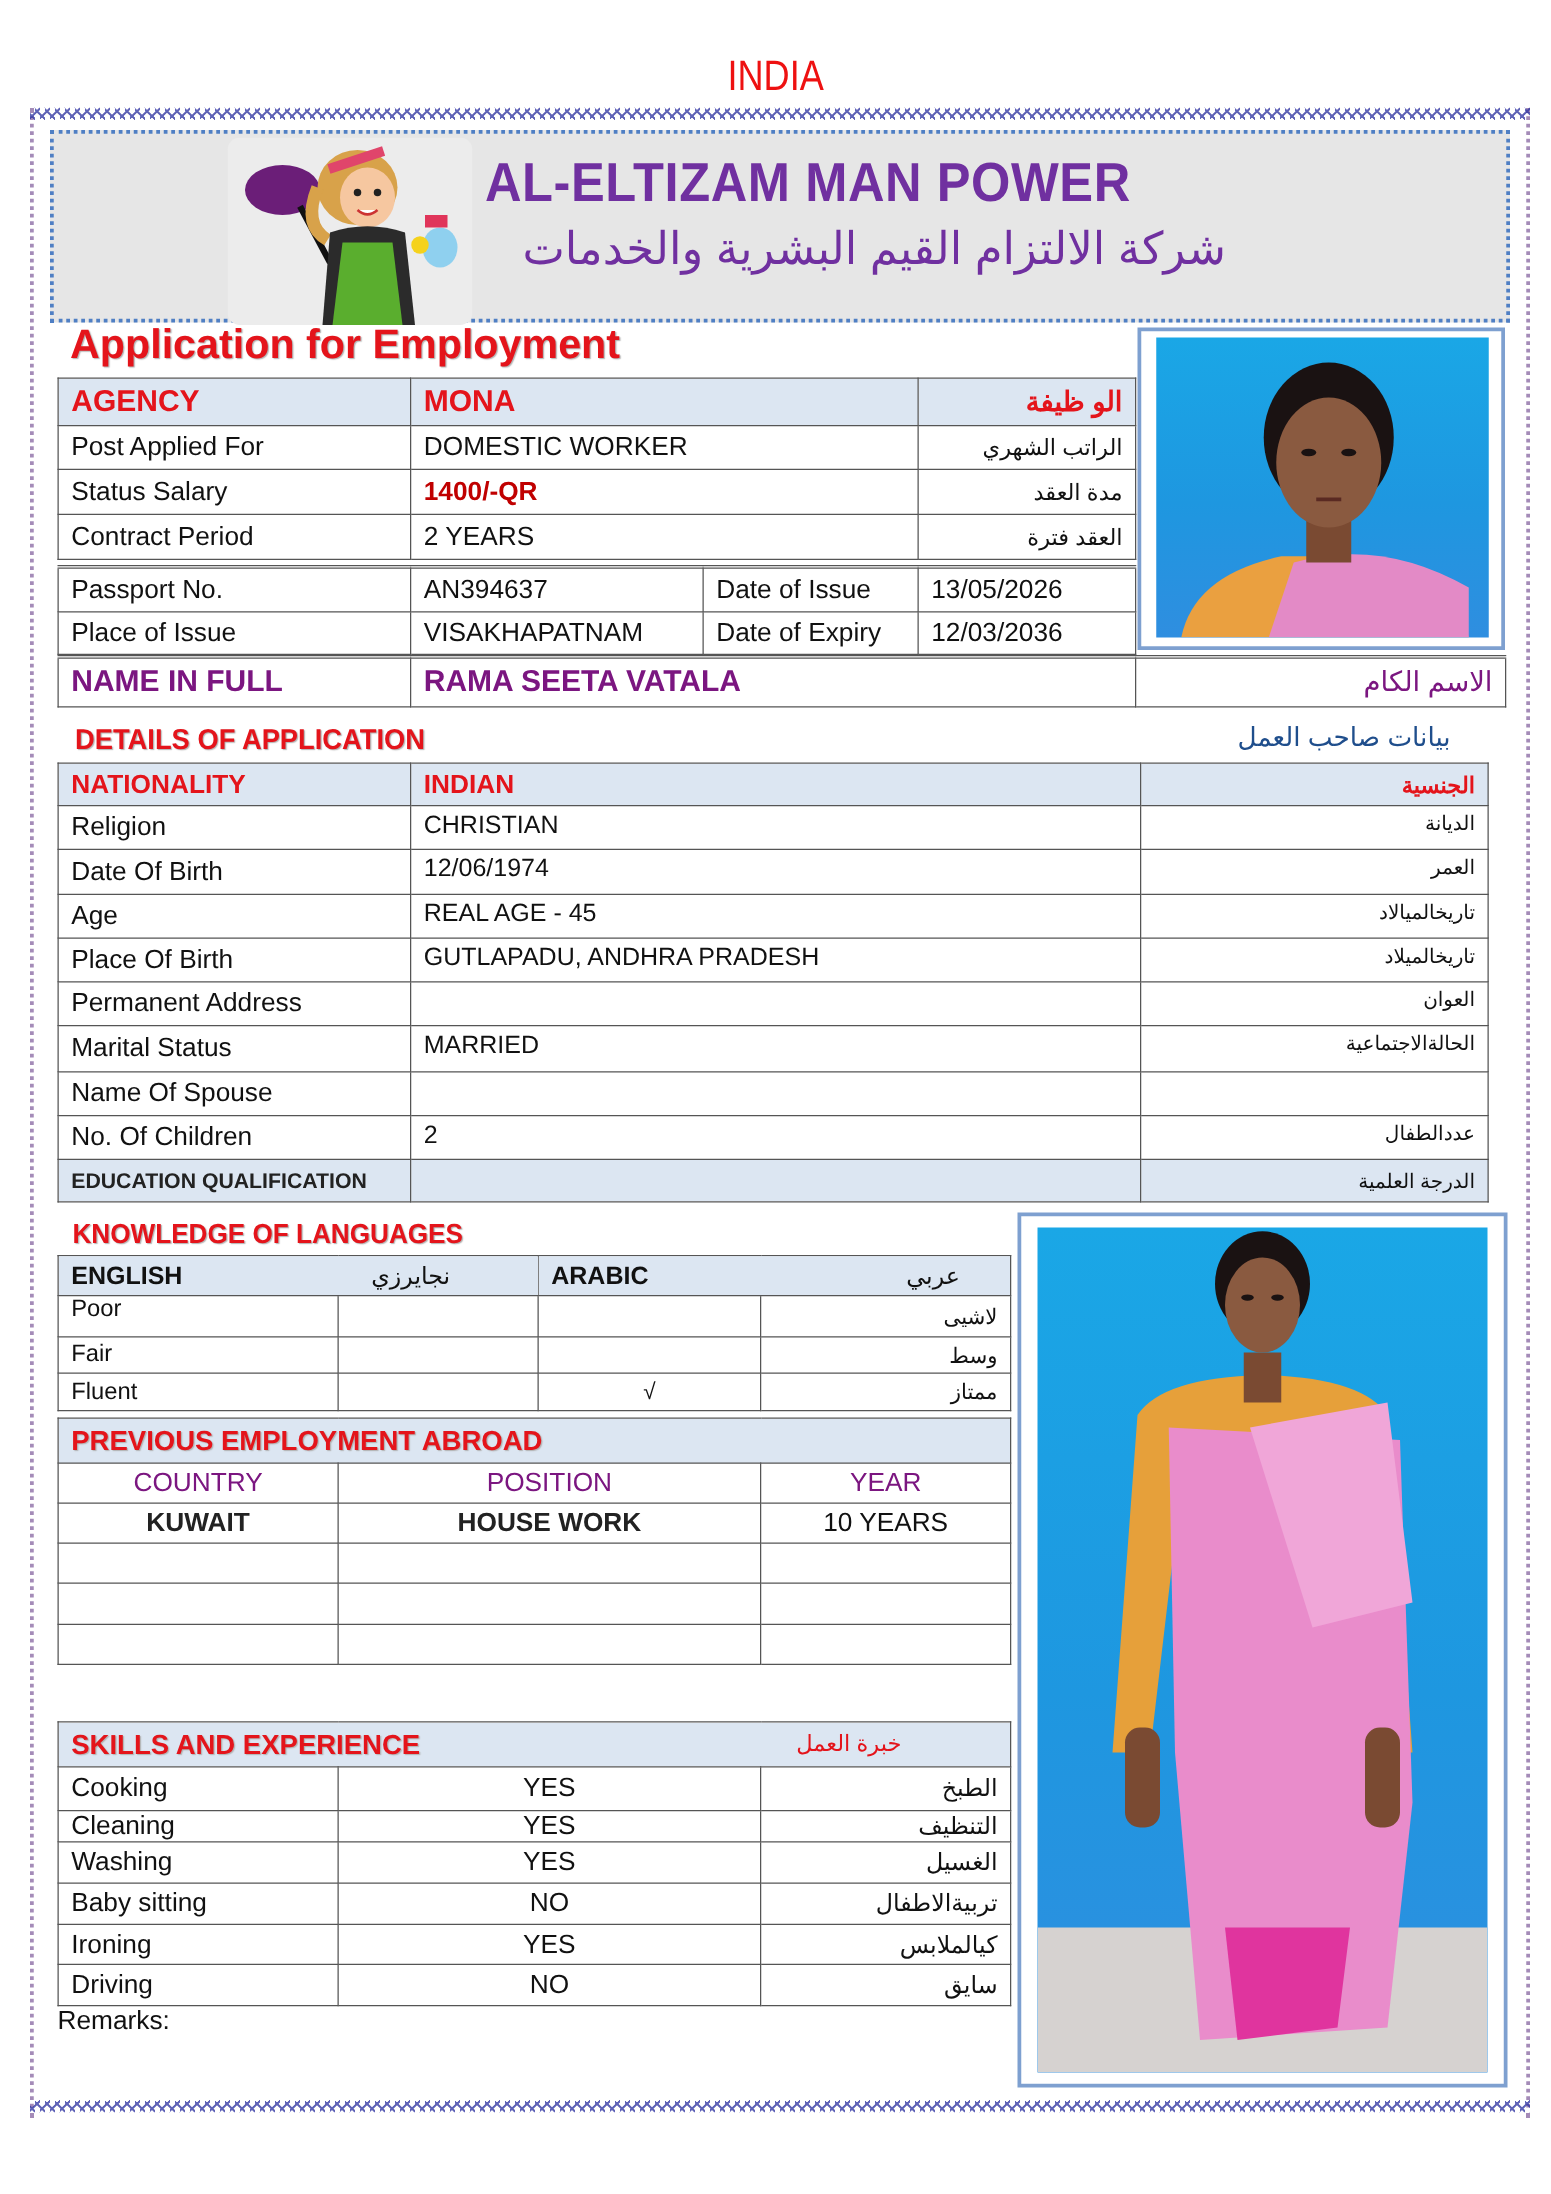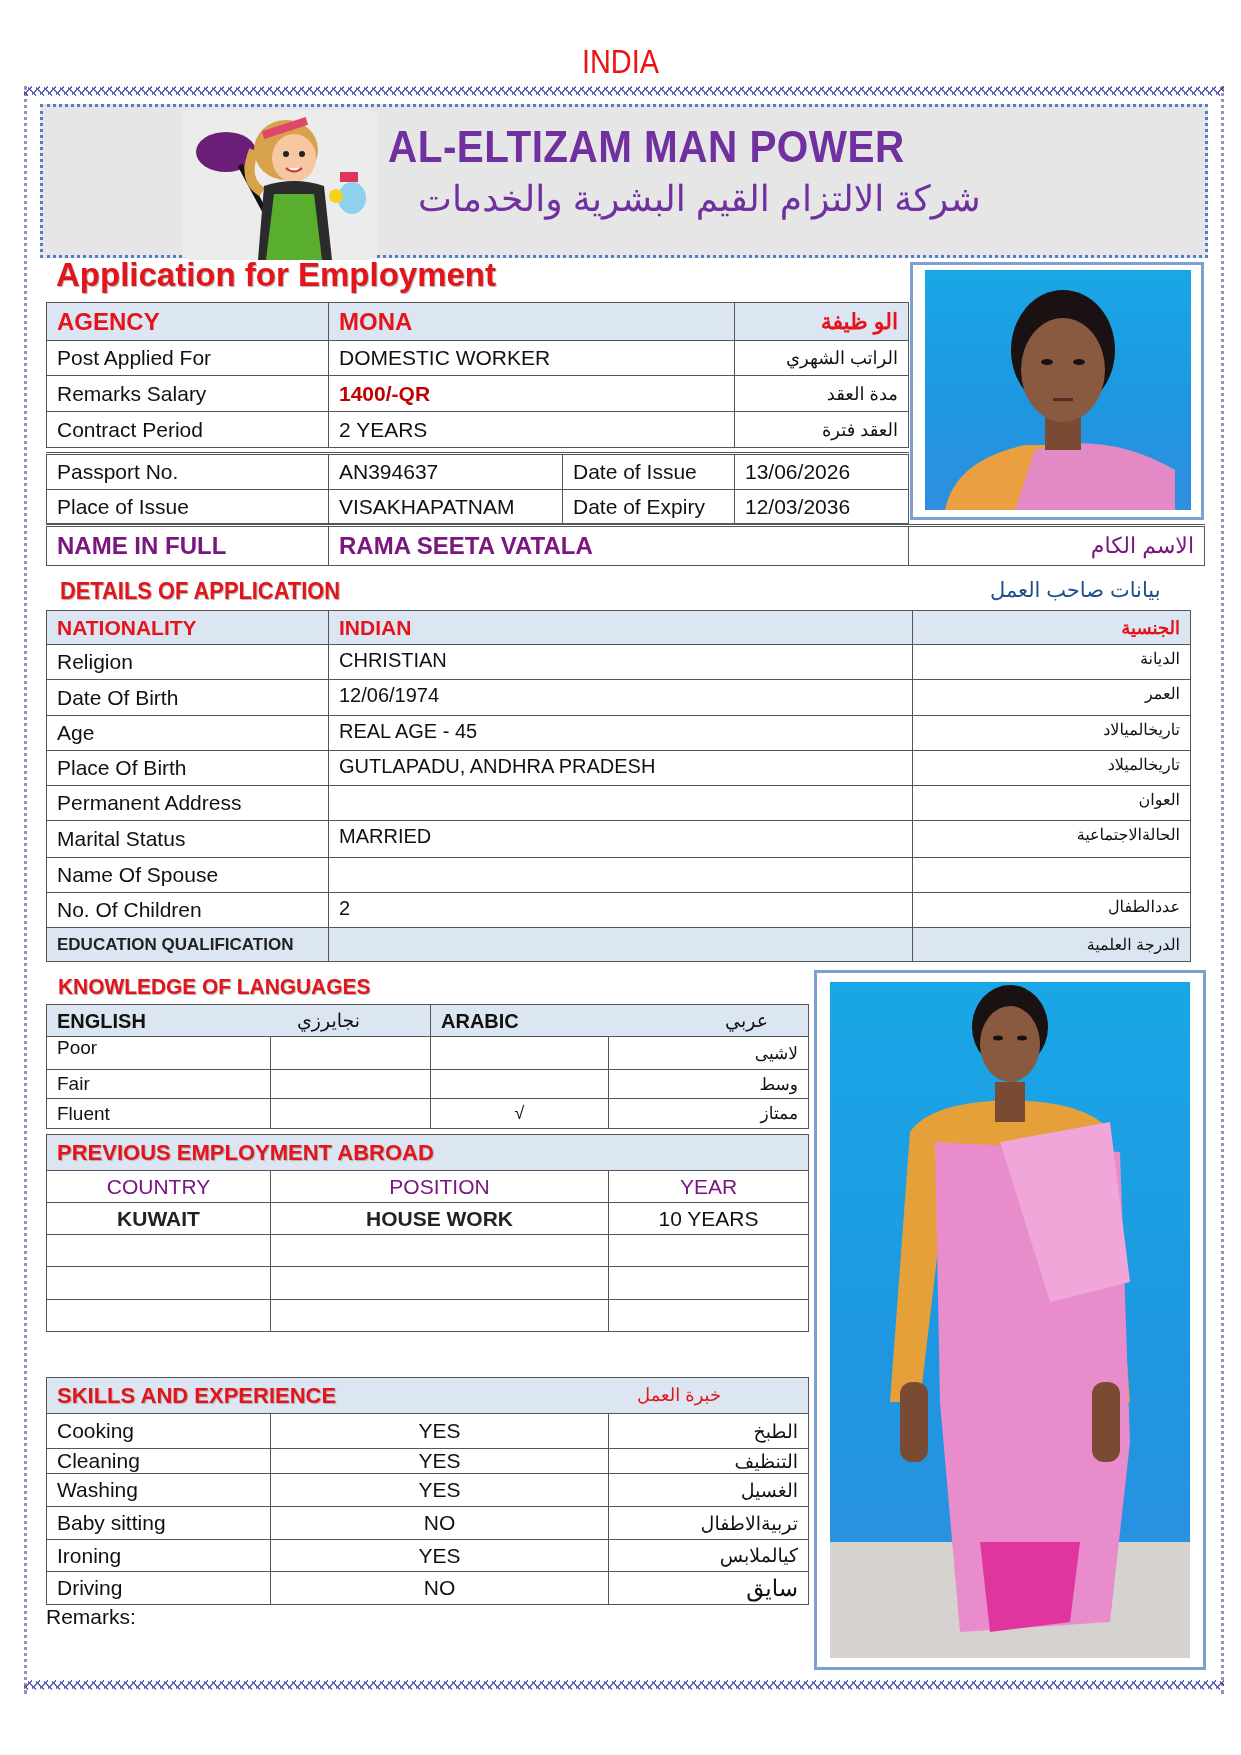--- a/index.html
+++ b/index.html
@@ -140,21 +140,21 @@
     <td class="red" style="font-size:24px;">AGENCY</td>
     <td class="red" style="font-size:24px;">MONA</td>
     <td class="ar red" style="font-size:22px;">الو ظيفة</td>
   </tr>
   <tr style="height:35px;">
     <td>Post Applied For</td>
     <td>DOMESTIC WORKER</td>
     <td class="ar">الراتب الشهري</td>
   </tr>
   <tr style="height:36px;">
-    <td>Remarks Salary</td>
+    <td>Status Salary</td>
     <td class="darkred">1400/-QR</td>
     <td class="ar">مدة العقد</td>
   </tr>
   <tr style="height:36px;">
     <td>Contract Period</td>
     <td>2 YEARS</td>
     <td class="ar">العقد فترة</td>
   </tr>
 </tbody>
   </table>
@@ -164,21 +164,21 @@
       <col style="width:282px">
       <col style="width:234px">
       <col style="width:172px">
       <col style="width:174px">
     </colgroup>
   <tbody>
       <tr style="height:36px;">
     <td>Passport No.</td>
     <td>AN394637</td>
     <td>Date of Issue</td>
-    <td>13/06/2026</td>
+    <td>13/05/2026</td>
   </tr>
   <tr style="height:34px;">
     <td>Place of Issue</td>
     <td>VISAKHAPATNAM</td>
     <td>Date of Expiry</td>
     <td>12/03/2036</td>
   </tr>
 </tbody>
   </table>
 
@@ -393,18 +393,18 @@
     <td class="ar" style="font-size:19px;">تربيةالاطفال</td>
   </tr>
   <tr style="height:32px;">
     <td>Ironing</td>
     <td class="center">YES</td>
     <td class="ar" style="font-size:19px;">كيالملابس</td>
   </tr>
   <tr style="height:33px;">
     <td>Driving</td>
     <td class="center">NO</td>
-    <td class="ar" style="font-size:23px;">سايق</td>
+    <td class="ar" style="font-size:19px;">سايق</td>
   </tr>
 </tbody>
   </table>
 
 <div class="remarks">Remarks:</div>
 
 </body></html>

